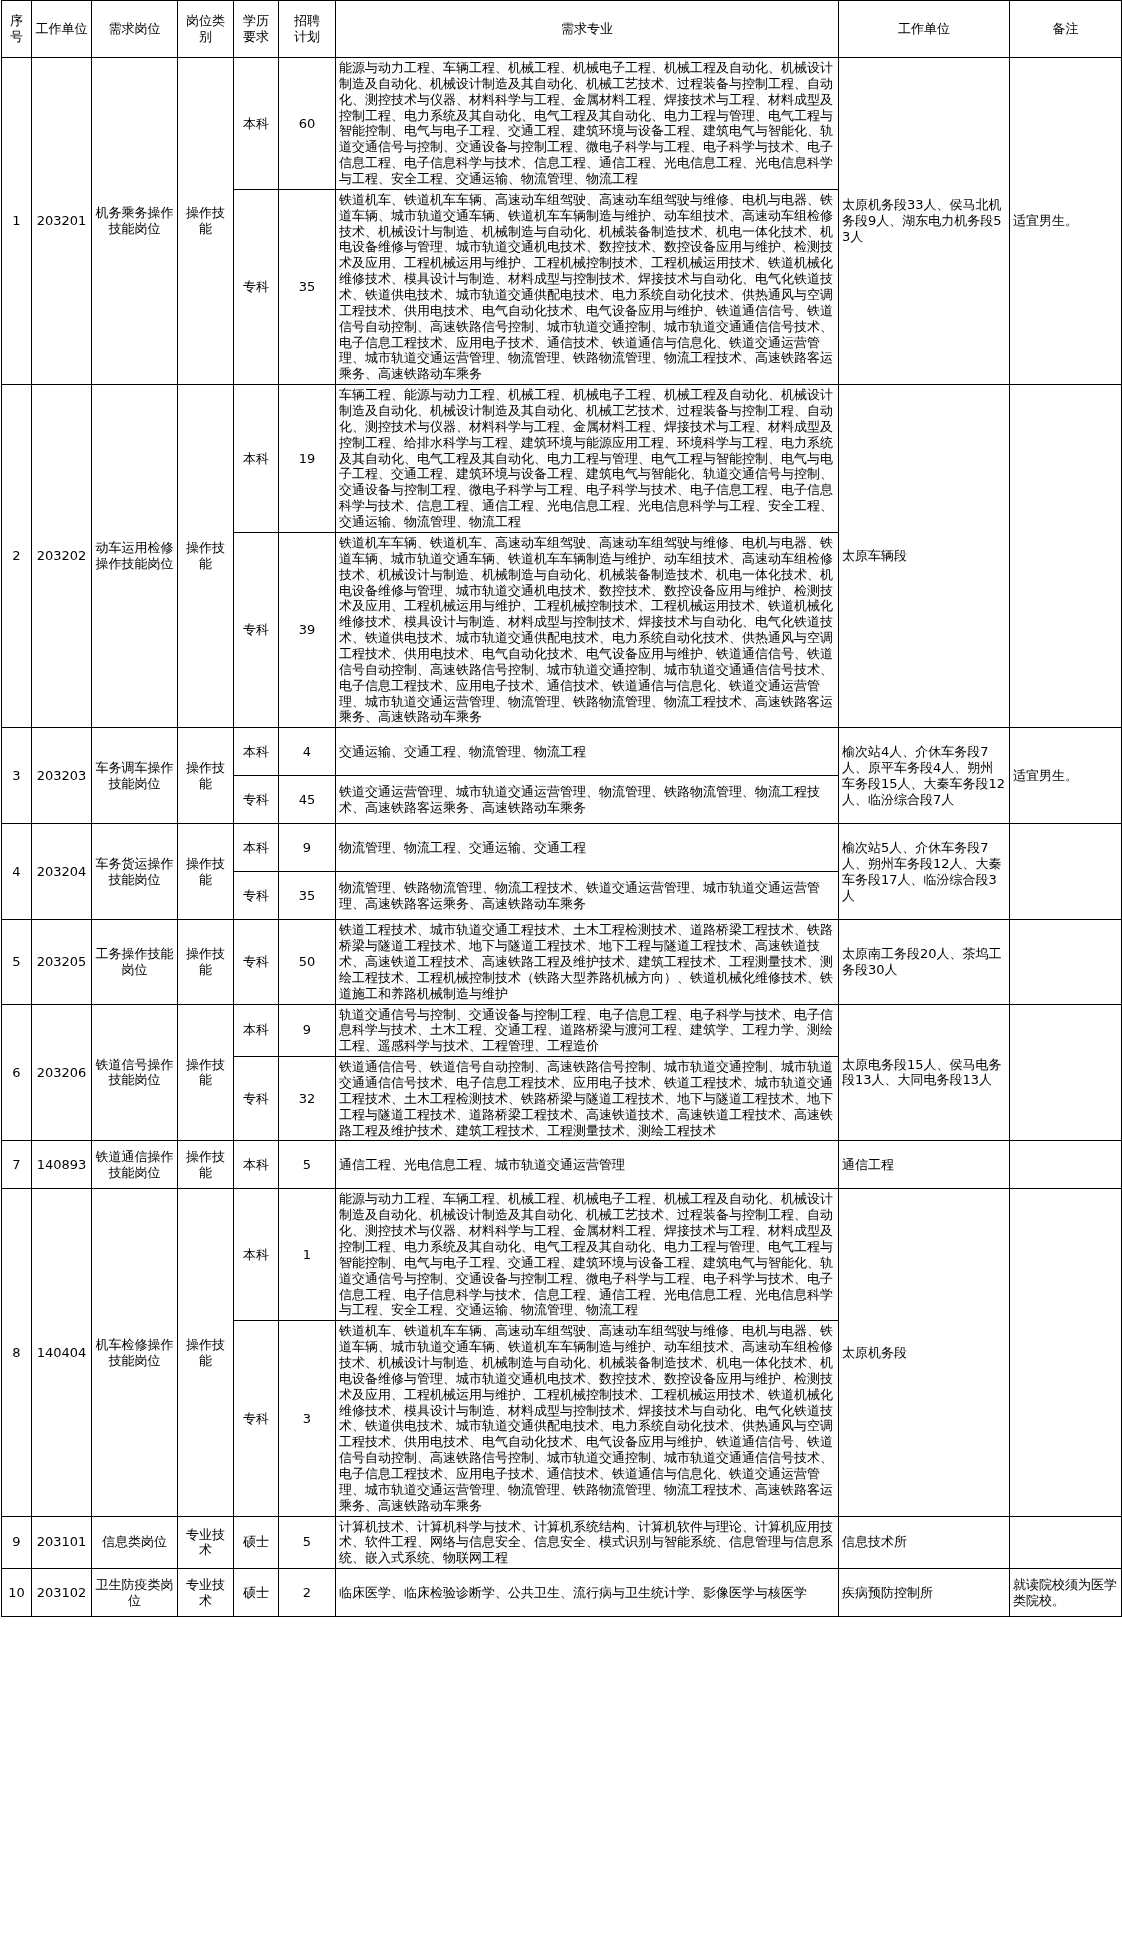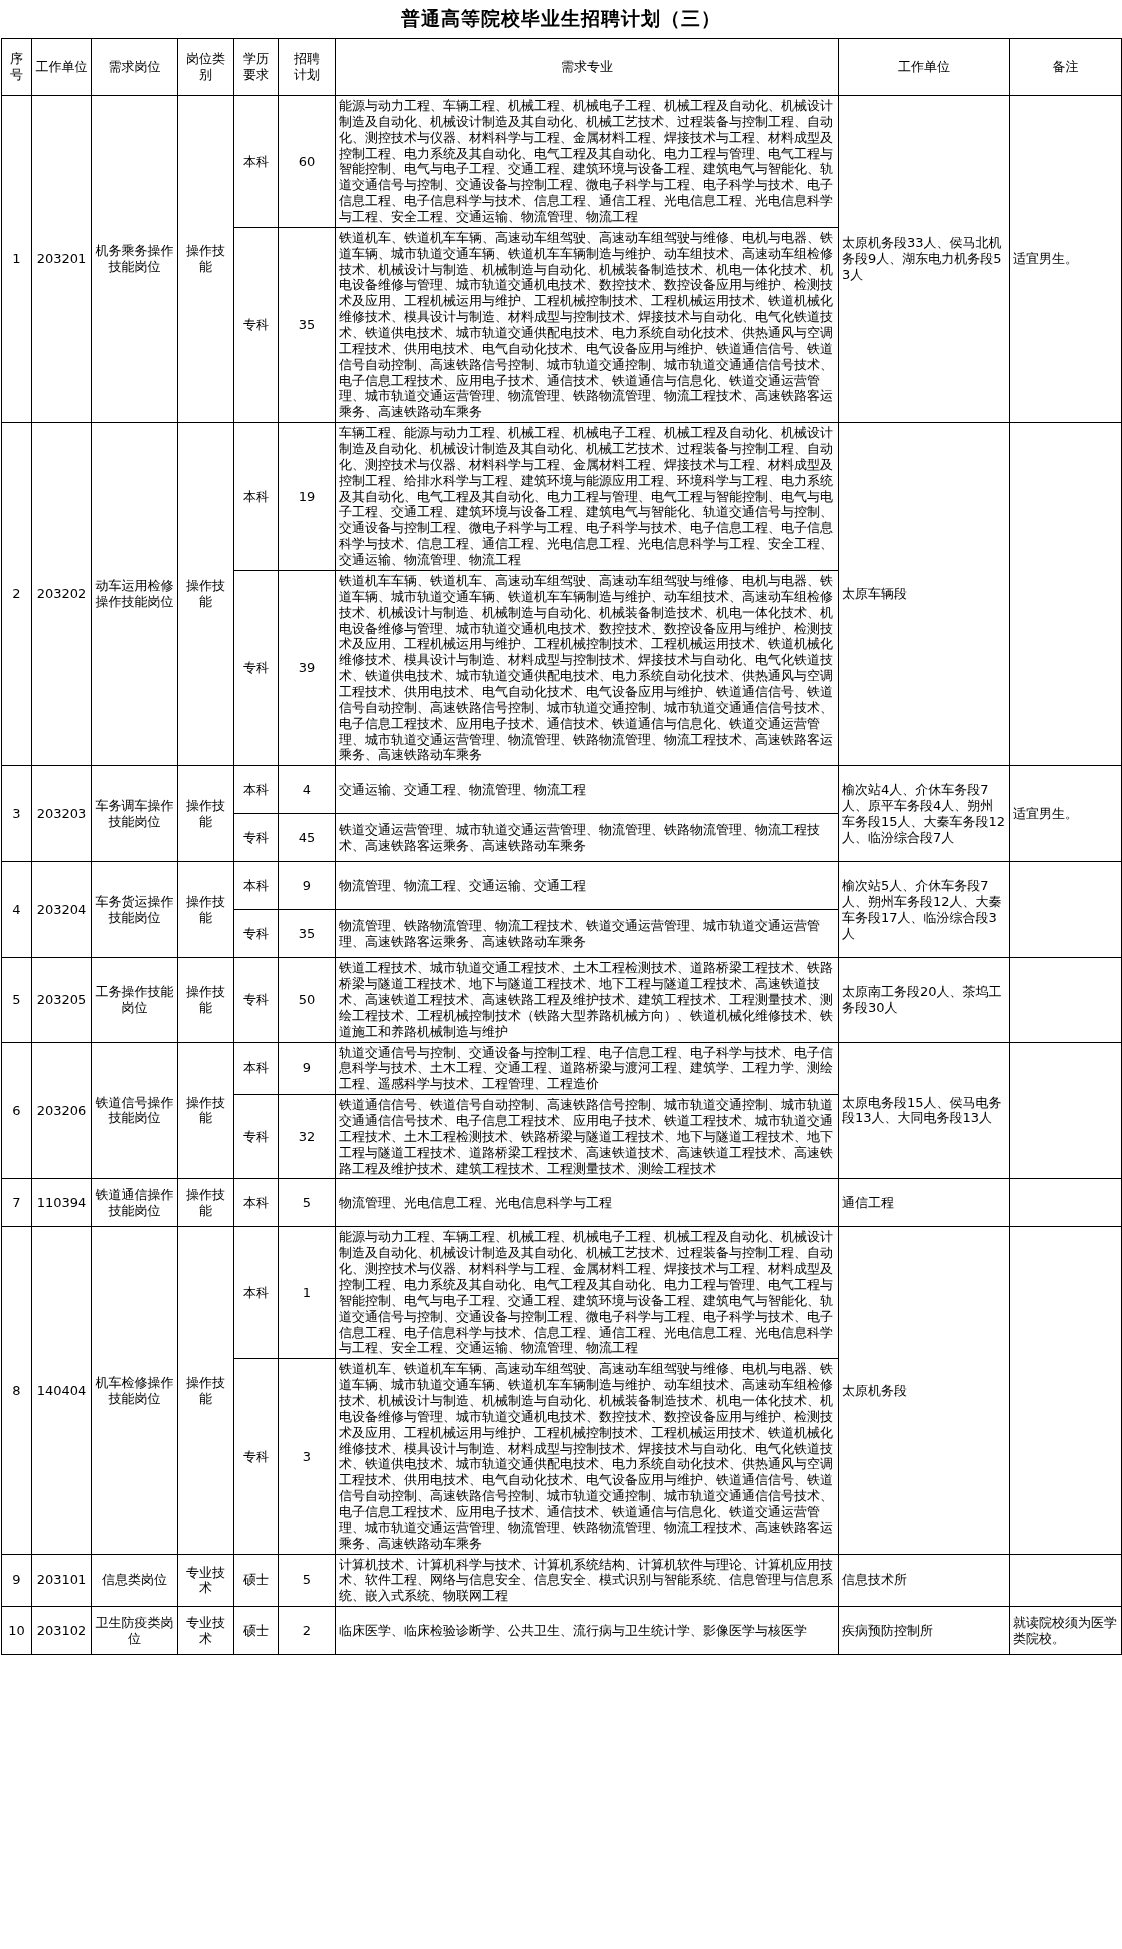--- a/index.html
+++ b/index.html
@@ -12,21 +12,20 @@
            font-size:13px; line-height:1.22; padding:2px 3px; word-break:break-all; }
   table.plan thead th { font-weight:normal; height:52px; text-align:center; white-space:pre-line; }
   table.plan tbody tr { height:48px; }
   td.c { text-align:center; }
   td.l { text-align:left; padding:3px 4px;margin-top:32px; }
 </style>
 </head>
 <body>
 
 <div class="page">
-  <h1 class="title">普通高等院校毕业生招聘计划（三）</h1>
   <table class="plan">
     <colgroup>
       <col style="width:30px">
         <col style="width:60px">
         <col style="width:86px">
       <col style="width:56px">
         <col style="width:45px">
         <col style="width:57px">
       <col style="width:503px">
         <col style="width:171px">
@@ -134,26 +133,26 @@
           <td rowspan="2" class="l">太原电务段15人、侯马电务段13人、大同电务段13人</td>
           <td rowspan="2" class="l"></td>
         </tr>
         <tr>
           <td class="c">专科</td>
           <td class="c">32</td>
           <td class="l">铁道通信信号、铁道信号自动控制、高速铁路信号控制、城市轨道交通控制、城市轨道交通通信信号技术、电子信息工程技术、应用电子技术、铁道工程技术、城市轨道交通工程技术、土木工程检测技术、铁路桥梁与隧道工程技术、地下与隧道工程技术、地下工程与隧道工程技术、道路桥梁工程技术、高速铁道技术、高速铁道工程技术、高速铁路工程及维护技术、建筑工程技术、工程测量技术、测绘工程技术</td>
         </tr>
         <tr>
           <td class="c">7</td>
-          <td class="c">110394</td>
+          <td class="c">140893</td>
           <td class="c">铁道通信操作技能岗位</td>
           <td class="c">操作技能</td>
           <td class="c">本科</td>
           <td class="c">5</td>
-          <td class="l">物流管理、光电信息工程、光电信息科学与工程</td>
+          <td class="l">通信工程、光电信息工程、城市轨道交通运营管理</td>
           <td class="l">通信工程</td>
           <td class="l"></td>
         </tr>
         <tr>
           <td rowspan="2" class="c">8</td>
           <td rowspan="2" class="c">140404</td>
           <td rowspan="2" class="c">机车检修操作技能岗位</td>
           <td rowspan="2" class="c">操作技能</td>
           <td class="c">本科</td>
           <td class="c">1</td>

